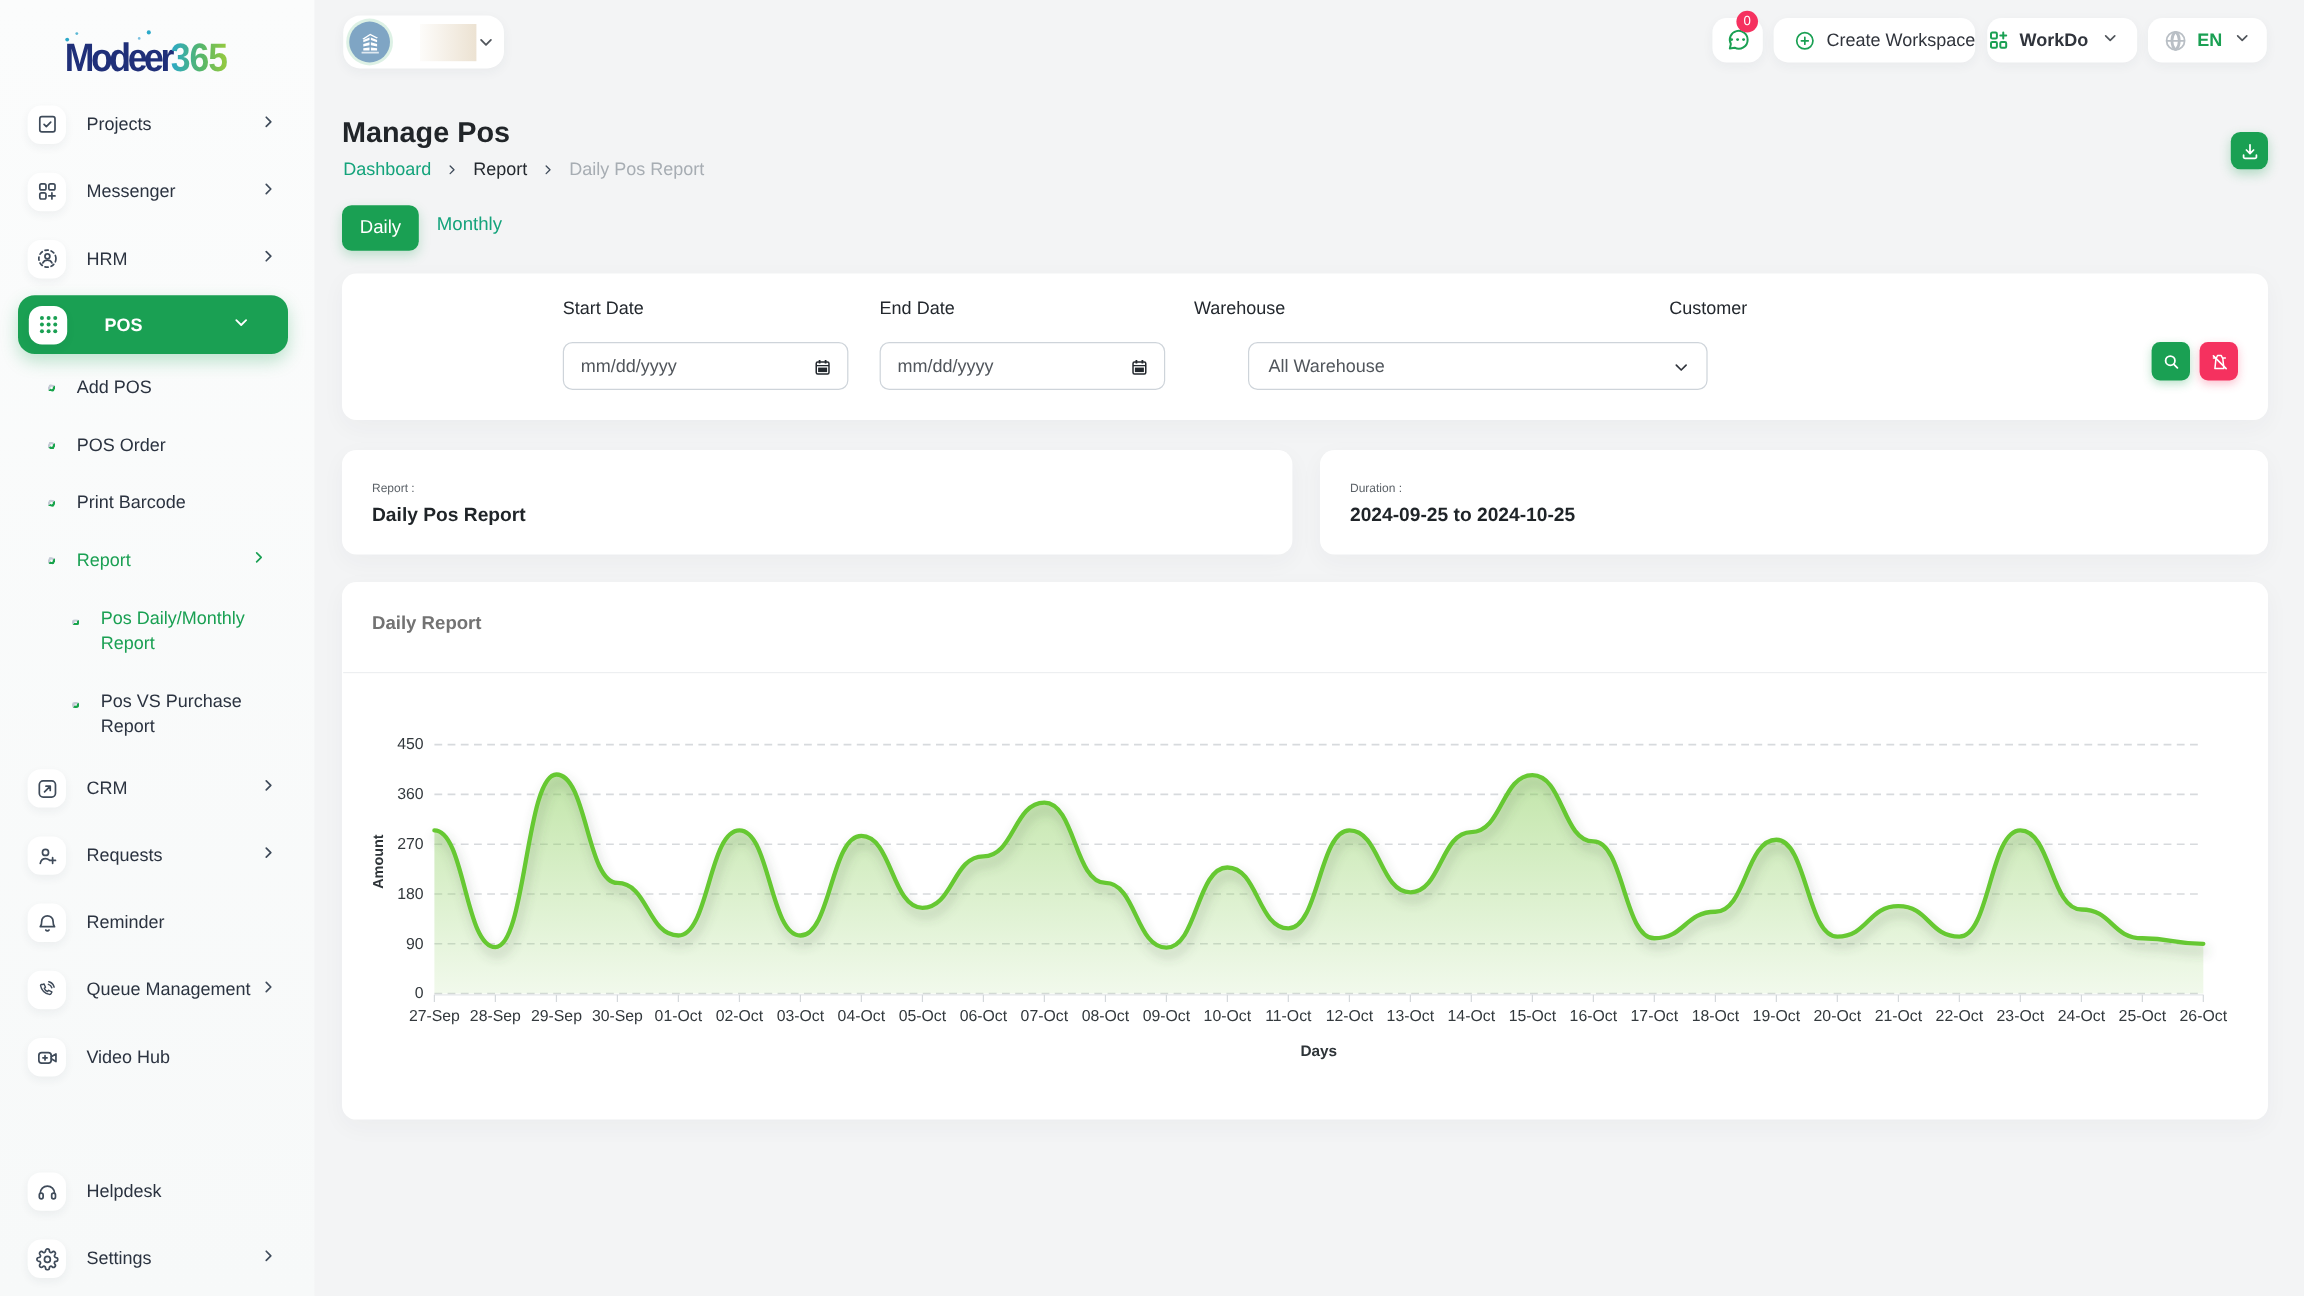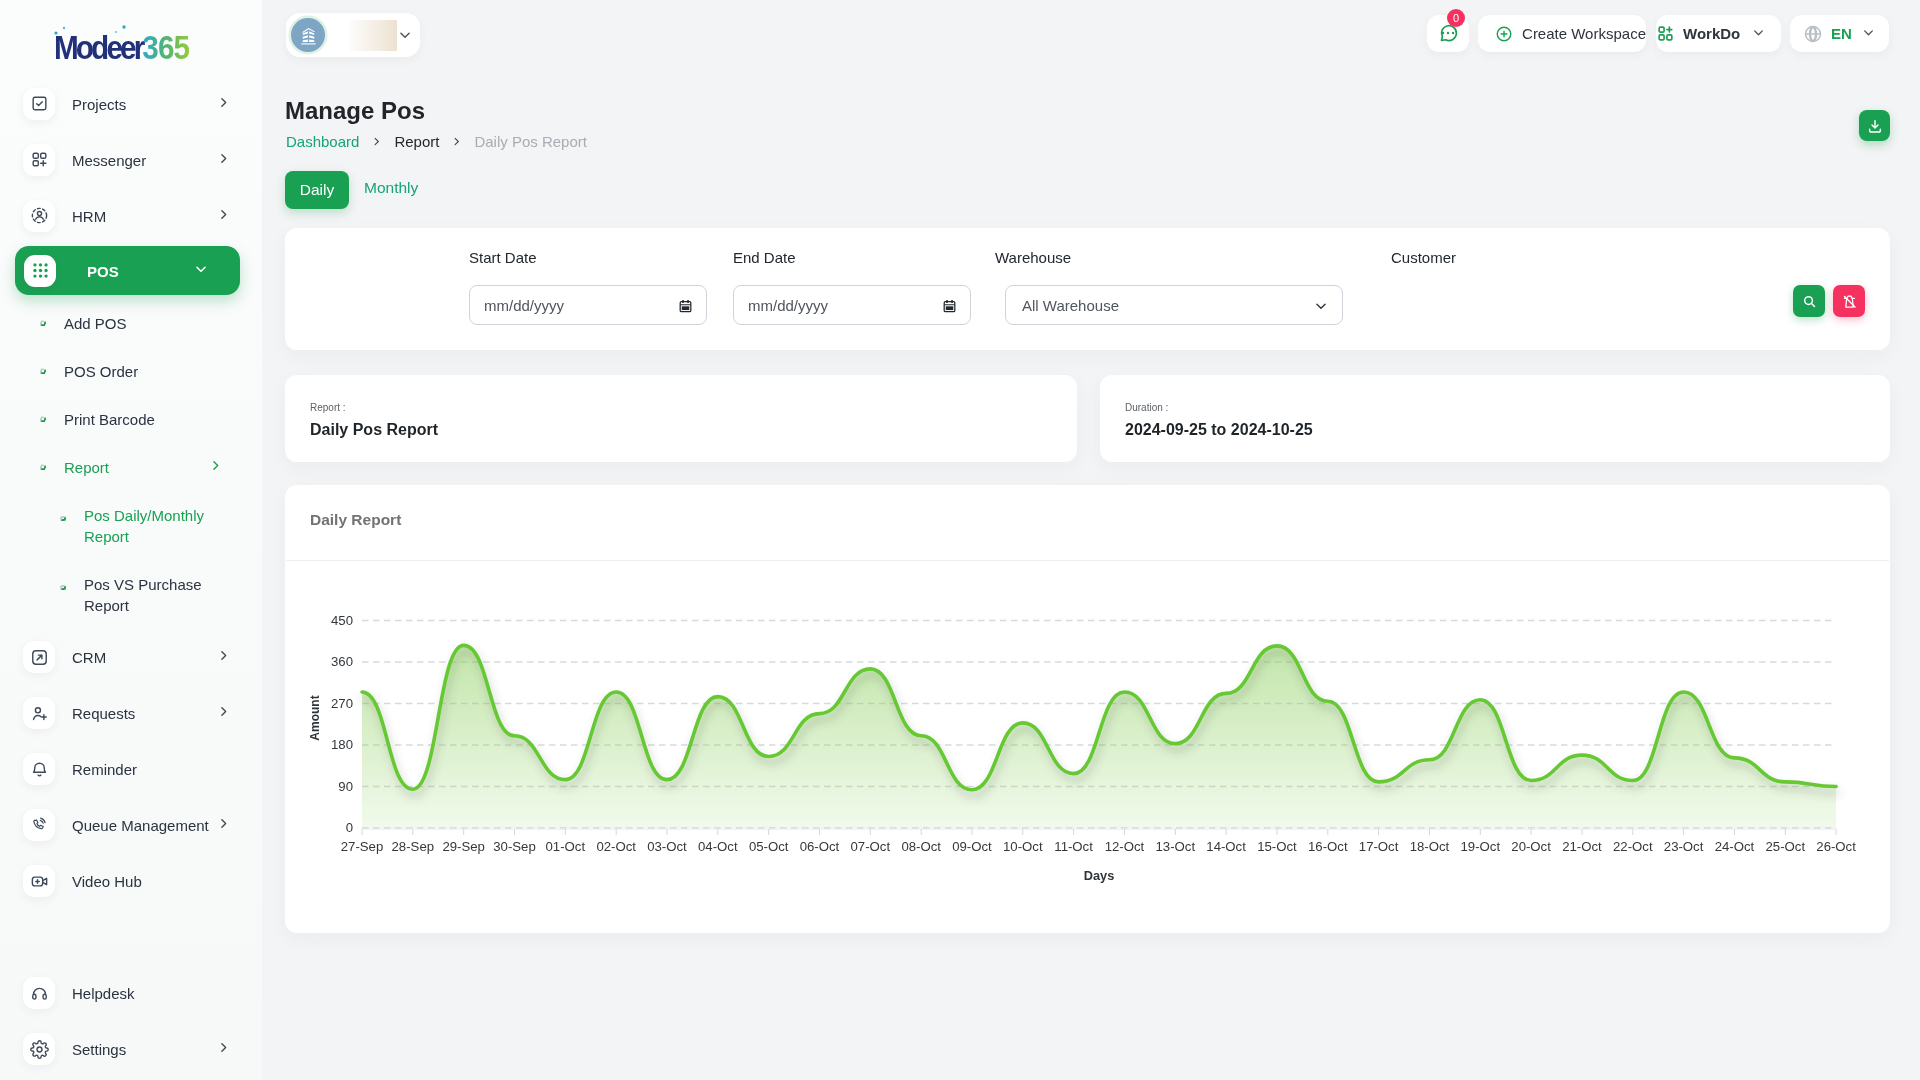--- a/index.html
+++ b/index.html
@@ -302,21 +302,21 @@
     </div>
 <div class="finput" style="left:733px;width:238px;">
       <span style="color:#51565c">mm/dd/yyyy</span>
       <span style="position:absolute;right:13px;top:12px"><svg width="15" height="16" viewBox="0 0 24 24" fill="none" stroke="#23282e" stroke-width="2">
           <rect x="3.5" y="5" width="17" height="16" rx="2" fill="none"></rect>
           <path d="M3.5 10h17" stroke-width="1.6"></path>
           <path d="M8 2.5V7M16 2.5V7" stroke-width="2.4"></path>
           <rect x="6" y="12.5" width="12" height="6" fill="#23282e" stroke="none"></rect>
         </svg></span>
     </div>
-<div class="finput" style="left:1005px;width:338px;padding:4px 16px;">
+<div class="finput" style="left:1040px;width:383px;padding:4px 16px;">
       <span>All Warehouse</span>
       <span style="position:absolute;right:14px;top:13px"><svg width="14" height="14" viewBox="0 0 24 24" fill="none">
           <path d="M5 9l7 7 7-7" stroke="#30343c" stroke-width="2.4" stroke-linecap="round" stroke-linejoin="round"></path>
         </svg></span>
     </div>
 <div class="sq" style="left:1793px;background:#1aa053;box-shadow:0 3px 8px rgba(26,160,83,.3);">
  <svg width="15" height="15" viewBox="0 0 24 24" fill="none" stroke="#fff" stroke-width="2.4" stroke-linecap="round">
         <circle cx="10.5" cy="10.5" r="6.2"></circle>
         <path d="M15.3 15.3L20 20"></path>
       </svg>

